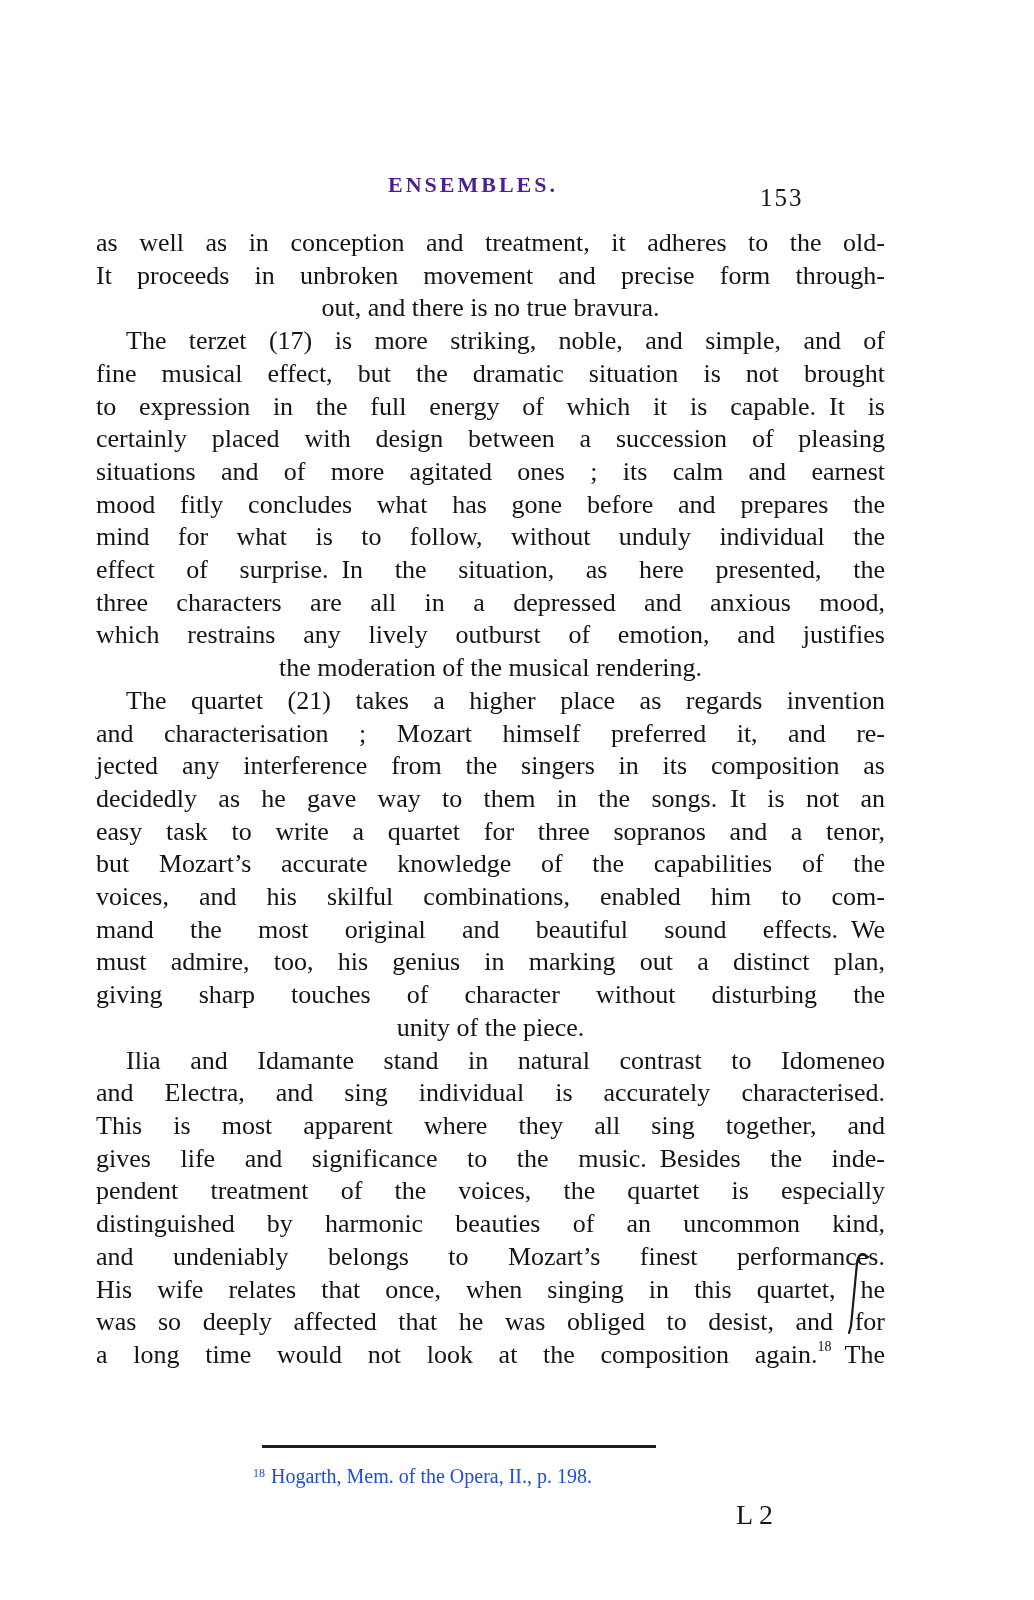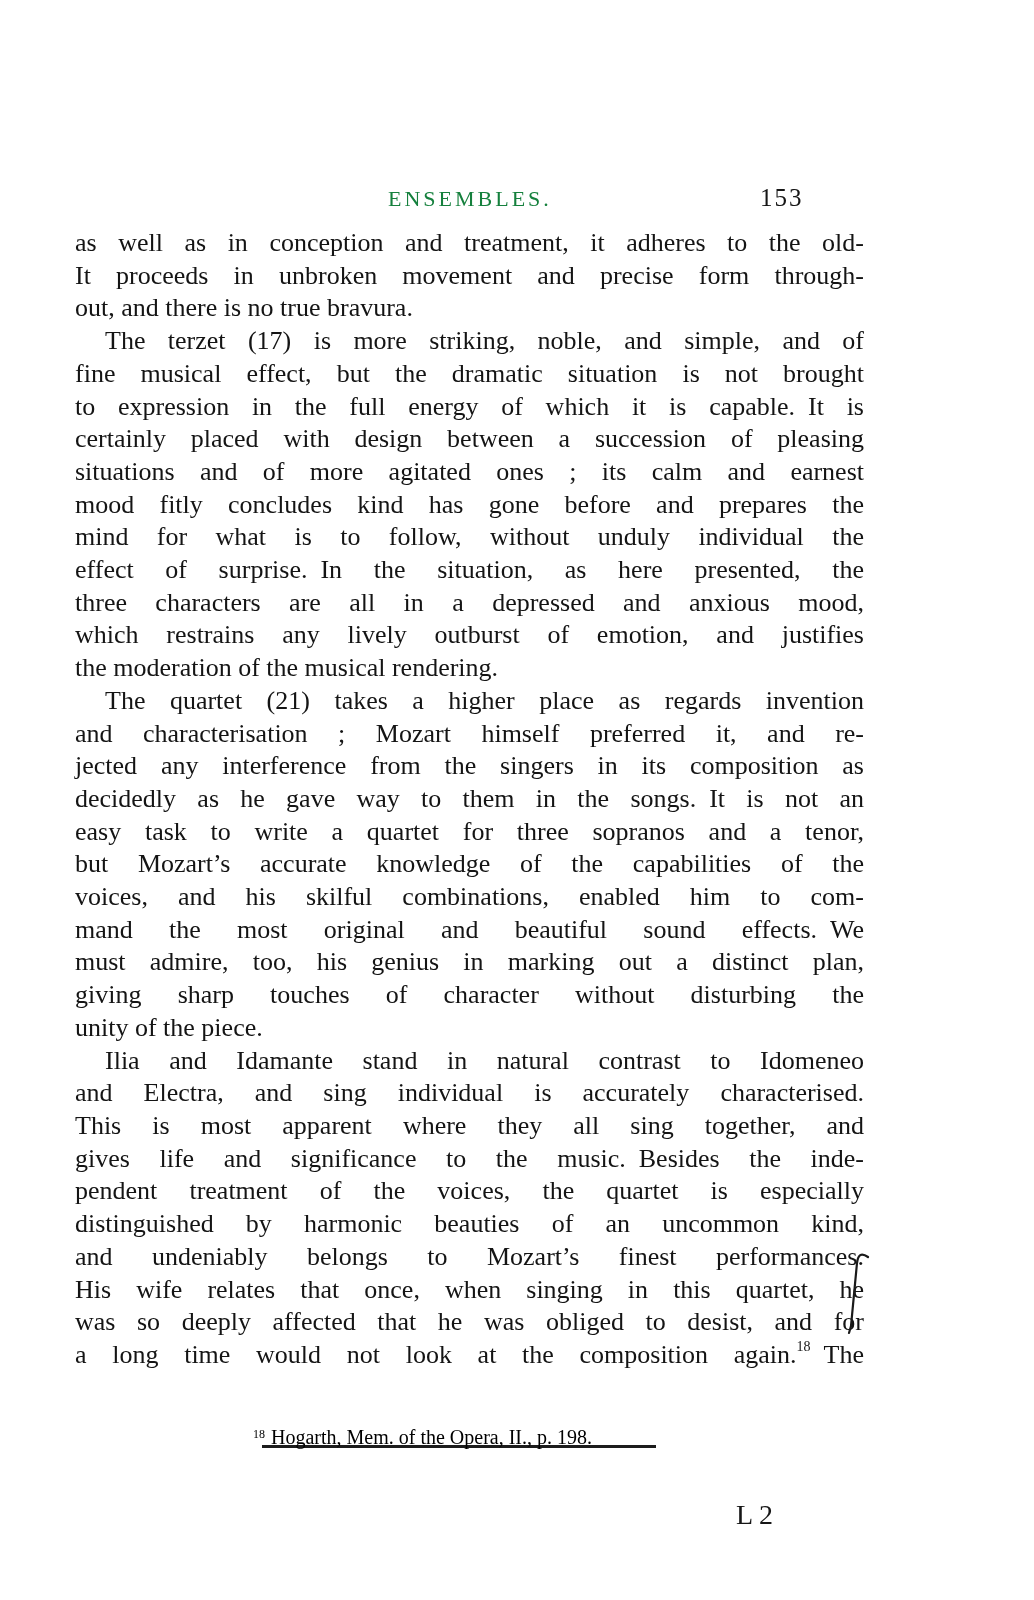--- a/index.html
+++ b/index.html
@@ -9,43 +9,44 @@
     position: relative;
     overflow: hidden;
     font-family: "Liberation Serif", "DejaVu Serif", serif;
     color: #1b1b1b;
   }
   .page {
     position: absolute; inset: 0;
   }
   .running-title {
     position: absolute;
-    top: 186px; left: 388px;
+    top: 172px; left: 388px;
     font-size: 22px;
     letter-spacing: 3px;
-    color: #15803d;
+    color: #4c1d95;
     white-space: nowrap;
+    font-weight: bold;
   }
   .page-number {
     position: absolute;
     top: 184px; left: 760px;
     font-size: 25px;
     letter-spacing: 2px;
     color: #161616;
     white-space: nowrap;
   }
   .body-text {
     position: absolute;
-    top: 227px; left: 75px;
+    top: 227px; left: 96px;
     width: 789px;
     font-size: 26px;
     line-height: 32.7px;
     color: #141414;
   }
-  .line { text-align: left; }
+  .line { text-align: center; }
   .line.just {
     text-align: justify;
     text-align-last: justify;
     text-justify: inter-word;
   }
   .line.indent { text-indent: 30px; }
   .line sup {
     font-size: 14px;
     position: relative;
     top: -2px;
@@ -58,23 +59,23 @@
     width: 30px; height: 92px;
   }
   .footnote-rule {
     position: absolute;
     top: 1445px; left: 262px;
     width: 394px; height: 3px;
     background: #1c1c1c;
   }
   .footnote {
     position: absolute;
-    top: 1426px; left: 253px;
+    top: 1465px; left: 253px;
     font-size: 20px;
-    color: #000000;
+    color: #1d4ed8;
     white-space: nowrap;
   }
   .footnote .fn-sup {
     font-size: 12px;
     position: relative;
     top: -6px;
     margin-right: 6px;
   }
   .signature {
     position: absolute;
@@ -95,21 +96,21 @@
 
   <div class="body-text">
       <div class="line just">as well as in conception and treatment, it adheres to the old-</div>
       <div class="line just">It proceeds in unbroken movement and precise form through-</div>
       <div class="line">out, and there is no true bravura.</div>
       <div class="line indent just">The terzet (17) is more striking, noble, and simple, and of</div>
       <div class="line just">fine musical effect, but the dramatic situation is not brought</div>
       <div class="line just">to expression in the full energy of which it is capable. It is</div>
       <div class="line just">certainly placed with design between a succession of pleasing</div>
       <div class="line just">situations and of more agitated ones ; its calm and earnest</div>
-      <div class="line just">mood fitly concludes kind has gone before and prepares the</div>
+      <div class="line just">mood fitly concludes what has gone before and prepares the</div>
       <div class="line just">mind for what is to follow, without unduly individual the</div>
       <div class="line just">effect of surprise. In the situation, as here presented, the</div>
       <div class="line just">three characters are all in a depressed and anxious mood,</div>
       <div class="line just">which restrains any lively outburst of emotion, and justifies</div>
       <div class="line">the moderation of the musical rendering.</div>
       <div class="line indent just">The quartet (21) takes a higher place as regards invention</div>
       <div class="line just">and characterisation ; Mozart himself preferred it, and re-</div>
       <div class="line just">jected any interference from the singers in its composition as</div>
       <div class="line just">decidedly as he gave way to them in the songs. It is not an</div>
       <div class="line just">easy task to write a quartet for three sopranos and a tenor,</div>

